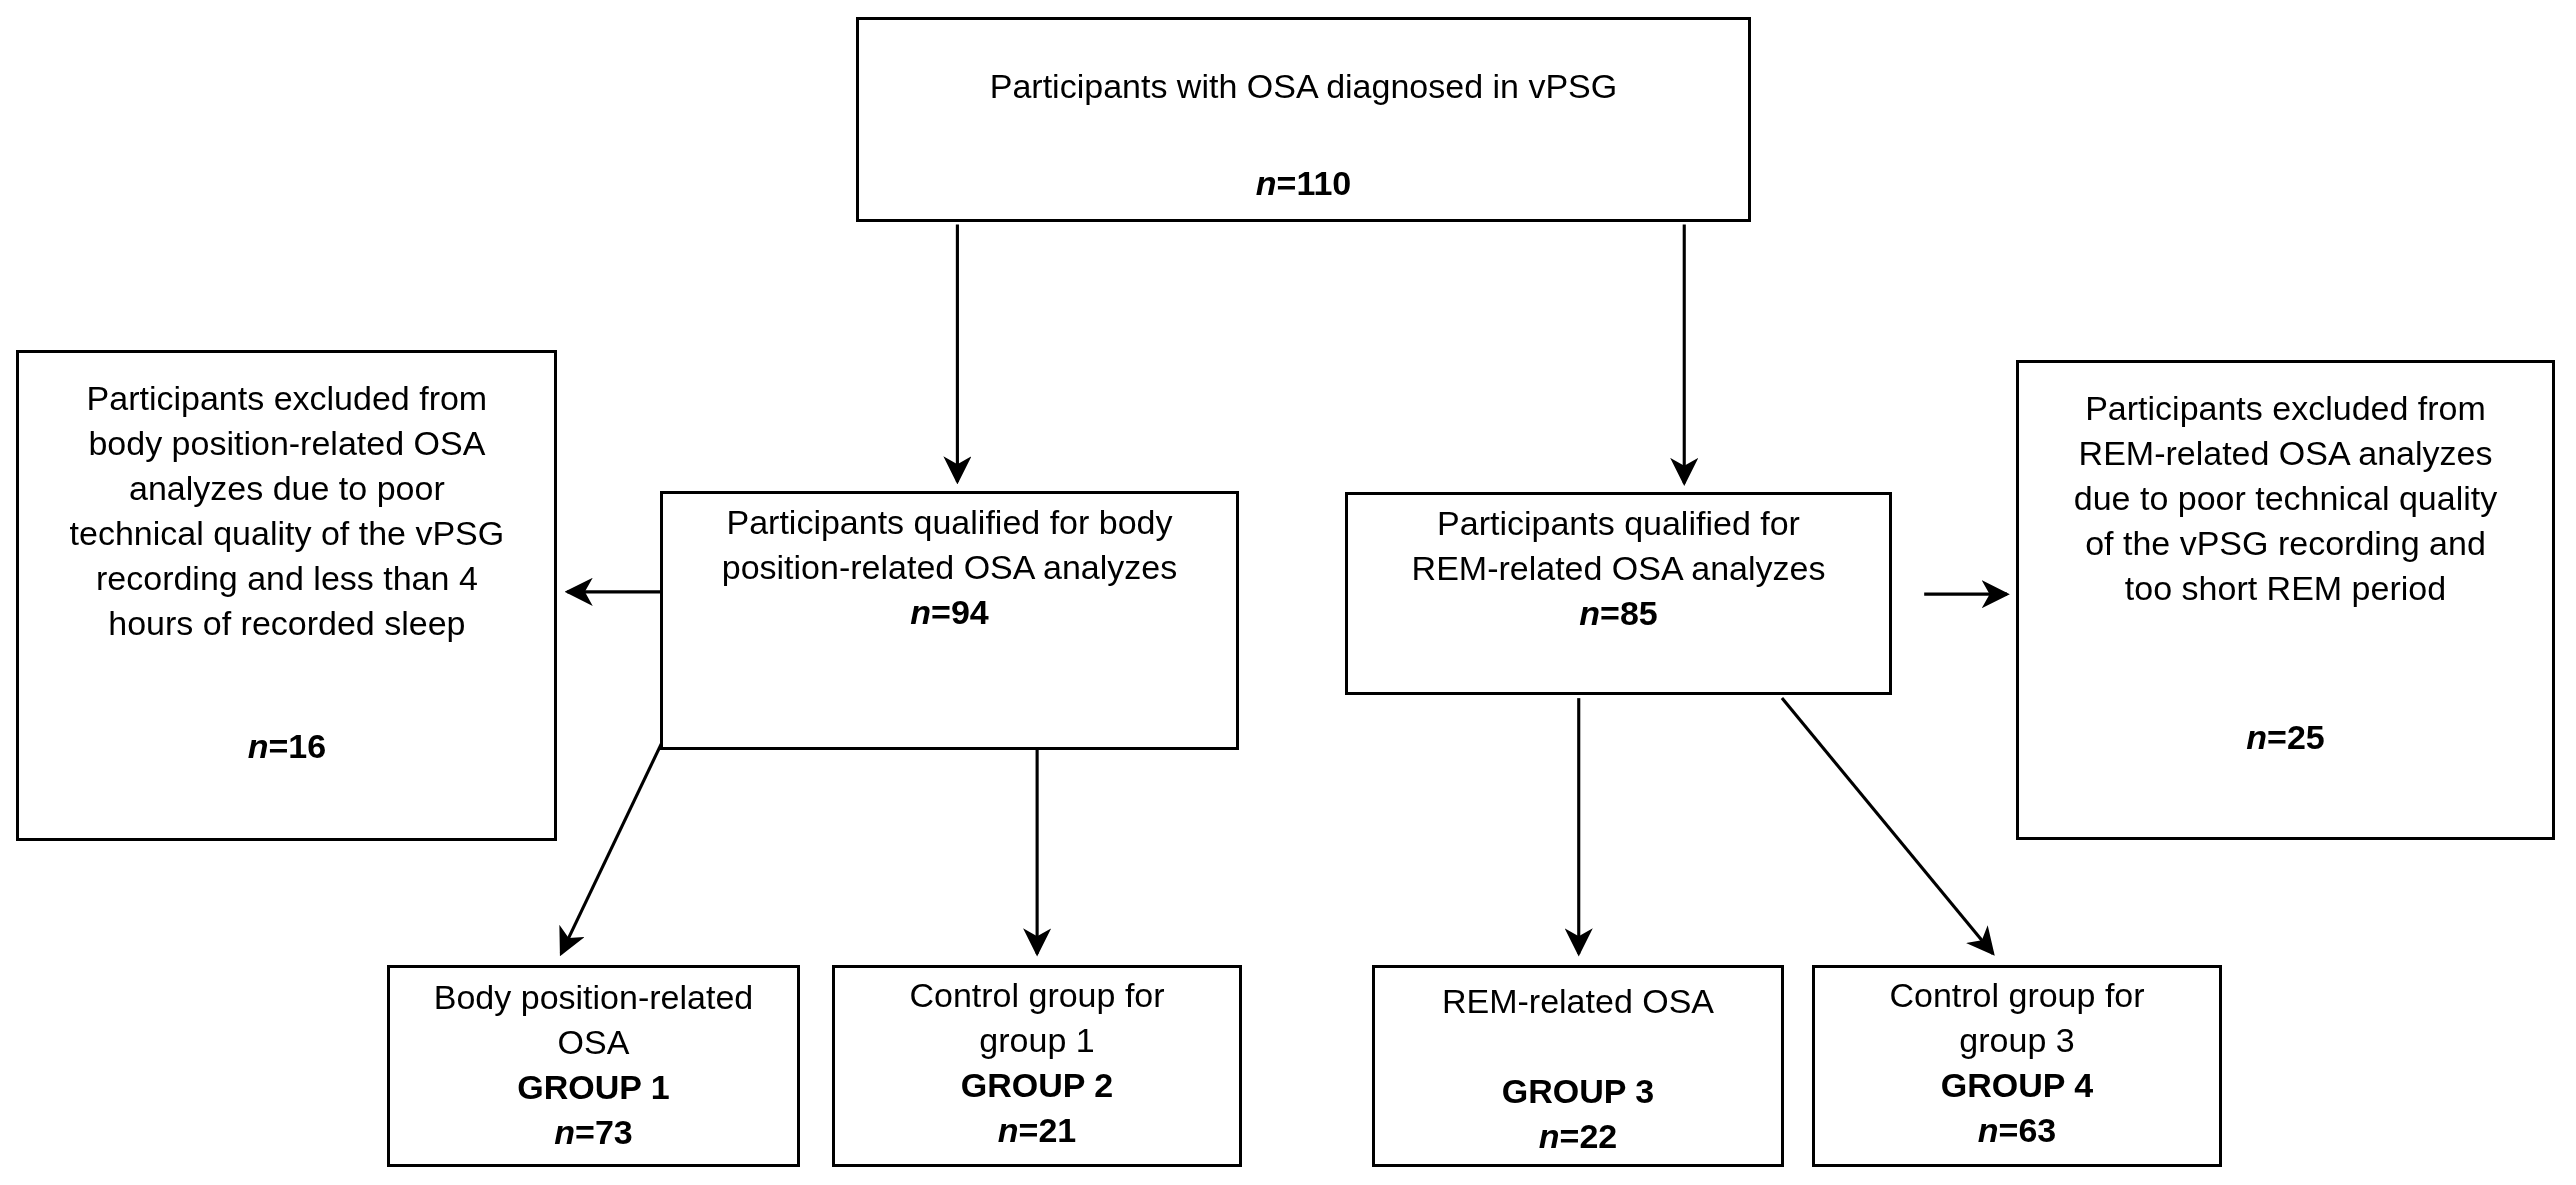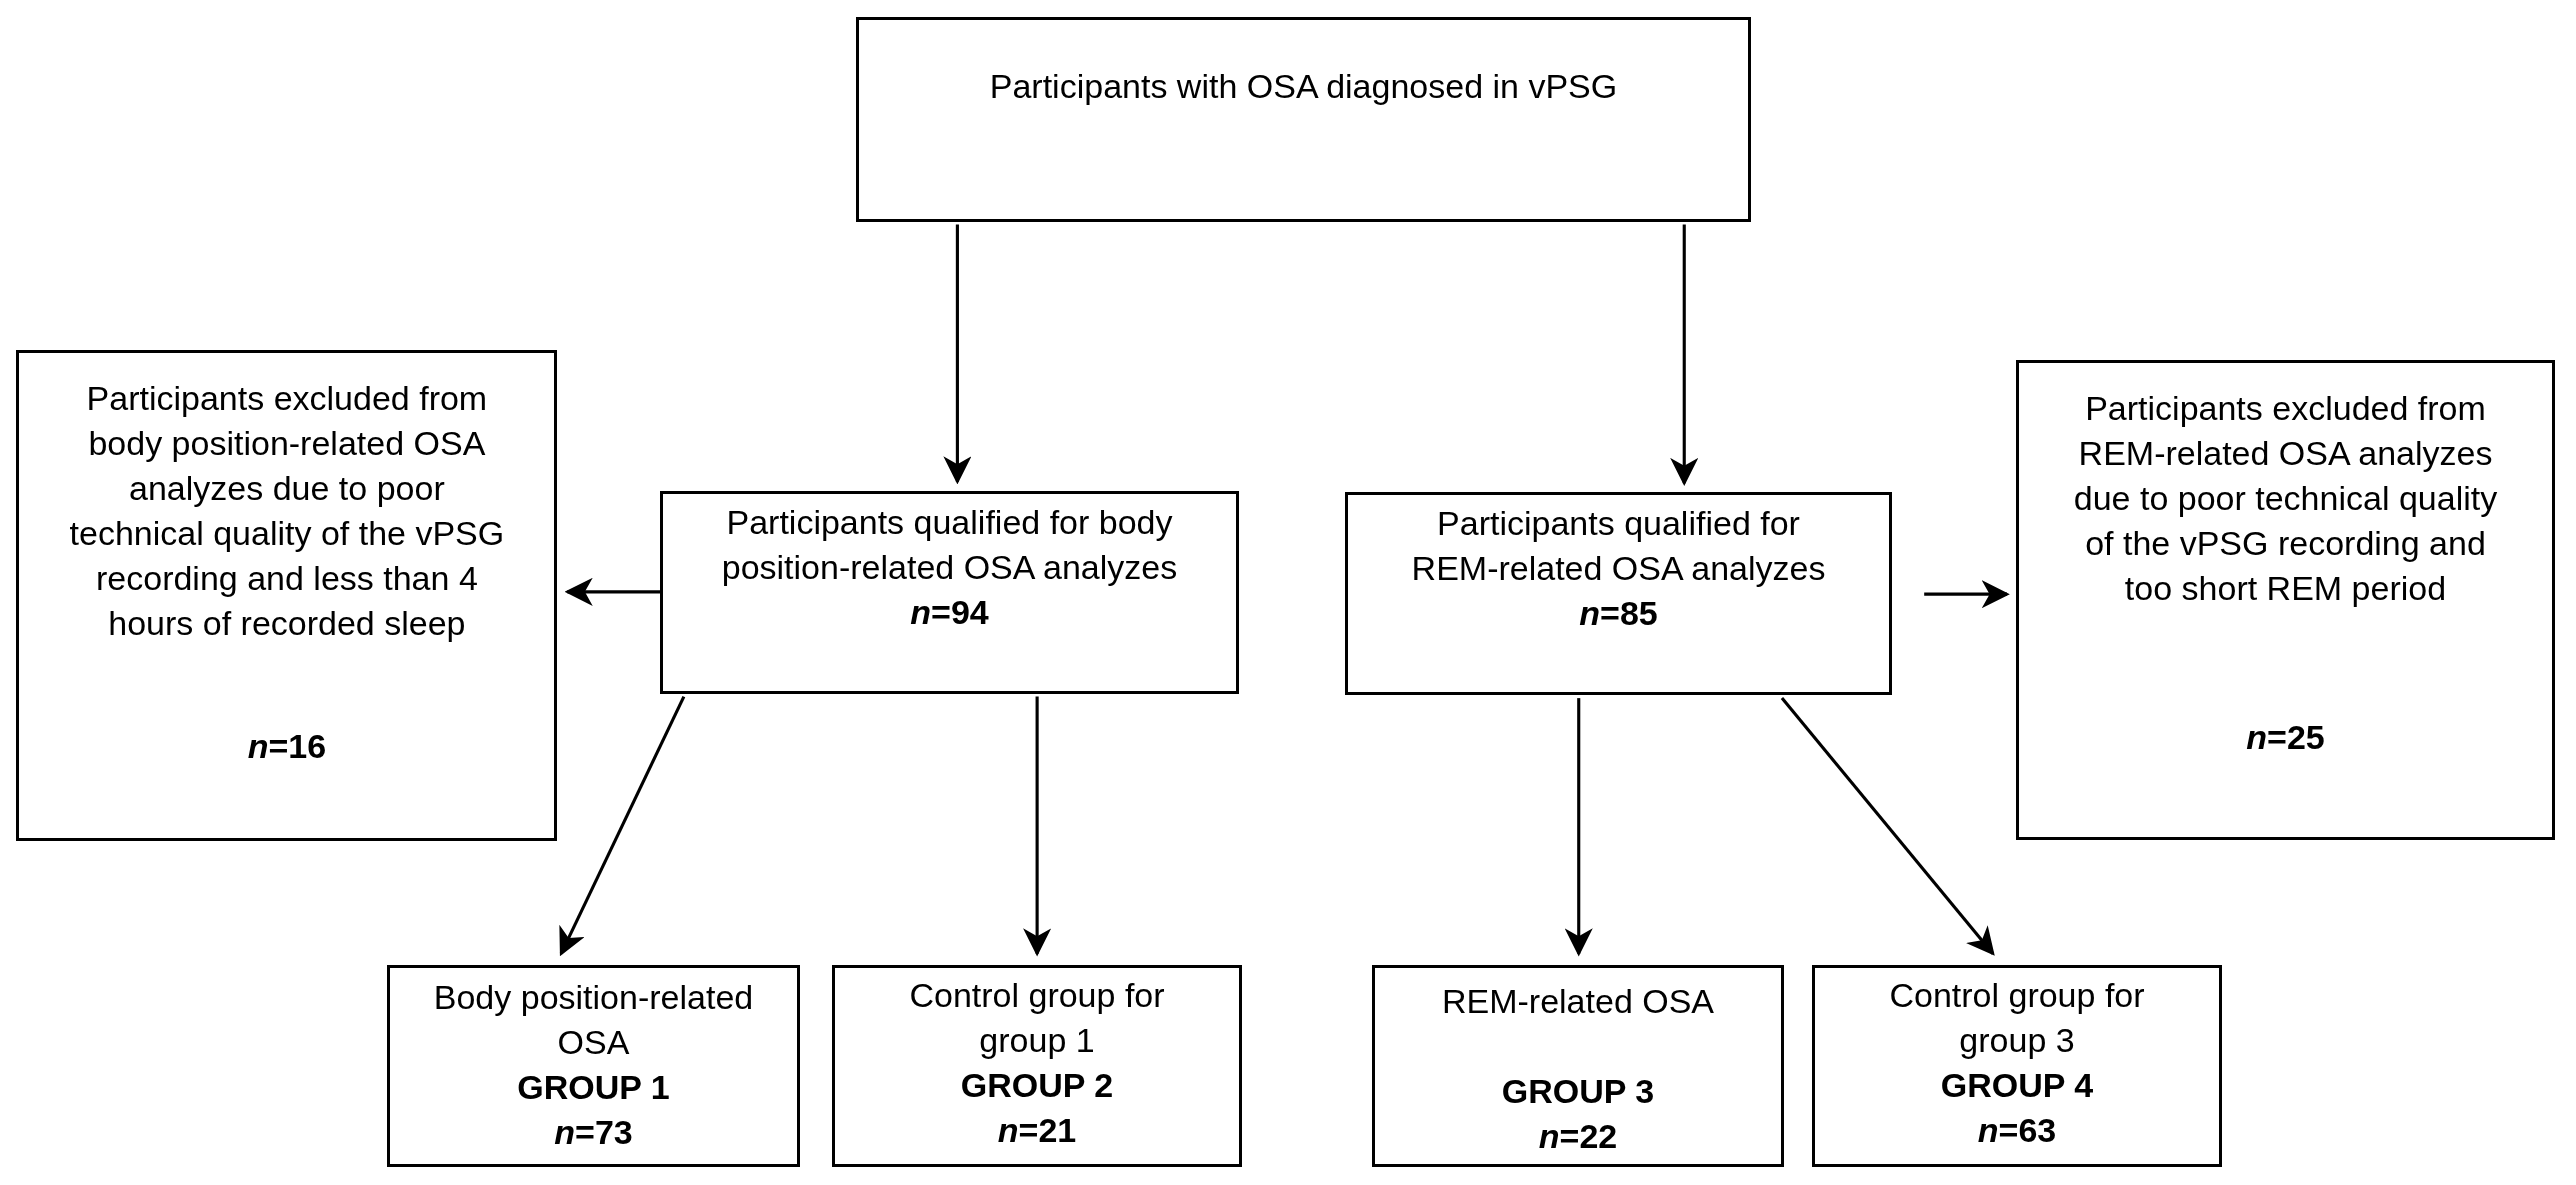--- a/index.html
+++ b/index.html
@@ -17,21 +17,21 @@
     border:3.9px solid var(--line); text-align:center;
     font-size:34px; line-height:45px;
   }
   .bline{min-height:45px; line-height:45px; white-space:nowrap;}
   .nline{font-weight:bold; line-height:45px;}
   .nline i{font-style:italic;}
   .gline{font-weight:bold; line-height:45px;}
   
   .b-source   {left:856px; top:17px;   width:895px; height:205px; padding-top:44px;}
   .b-exclbody {left:16.4px;   top:350px;  width:541px;  height:491px; padding-top:23.4px;}
-  .b-qualbody {left:660px;  top:491px;  width:579px;  height:203px; padding-top:6.3px;}
+  .b-qualbody {left:660px;  top:491px;  width:579px;  height:259px; padding-top:6.3px;}
   .b-qualrem  {left:1345px; top:492px;  width:547px;  height:203px; padding-top:6.3px;}
   .b-exclrem  {left:2016px; top:360px;  width:539px;  height:480px; padding-top:23.4px;}
   .b-g1       {left:387px;  top:965px; width:413px;  height:202px; padding-top:7px;}
   .b-g2       {left:832px; top:965px; width:410px;  height:202px; padding-top:4.7px;}
   .b-g3       {left:1372px; top:965px; width:412px;  height:202px; padding-top:11px;}
   .b-g4       {left:1812px; top:965px; width:410px;  height:202px; padding-top:4.7px;}
   .b-source .nline   {margin-top:52px;}
   .b-qualbody .nline, .b-qualrem .nline {}
   .b-exclbody .nline {margin-top:78px;}
   .b-exclrem .nline  {margin-top:104px;}
@@ -52,20 +52,21 @@
     <line x1="845" y1="757" x2="726" y2="757" marker-end="url(#ah)"></line>
     <line x1="2462" y1="760" x2="2568" y2="760" marker-end="url(#ah)"></line>
     <line x1="875" y1="891" x2="718" y2="1220" marker-end="url(#ah)"></line>
     <line x1="1327" y1="891" x2="1327" y2="1220" marker-end="url(#ah)"></line>
     <line x1="2020" y1="893" x2="2020" y2="1220" marker-end="url(#ah)"></line>
     <line x1="2280" y1="893" x2="2550" y2="1220" marker-end="url(#ah)"></line>
   </svg>
 
   <div class="fbox b-source">
     <div class="bline">Participants with OSA diagnosed in vPSG</div>
+    <div class="nline"><i>n</i><span>=110</span></div>
   </div>
 
   <div class="fbox b-exclbody">
     <div class="bline">Participants excluded from</div>
     <div class="bline">body position-related OSA</div>
     <div class="bline">analyzes due to poor</div>
     <div class="bline">technical quality of the vPSG</div>
     <div class="bline">recording and less than 4</div>
     <div class="bline">hours of recorded sleep</div>
     <div class="nline"><i>n</i><span>=16</span></div>

